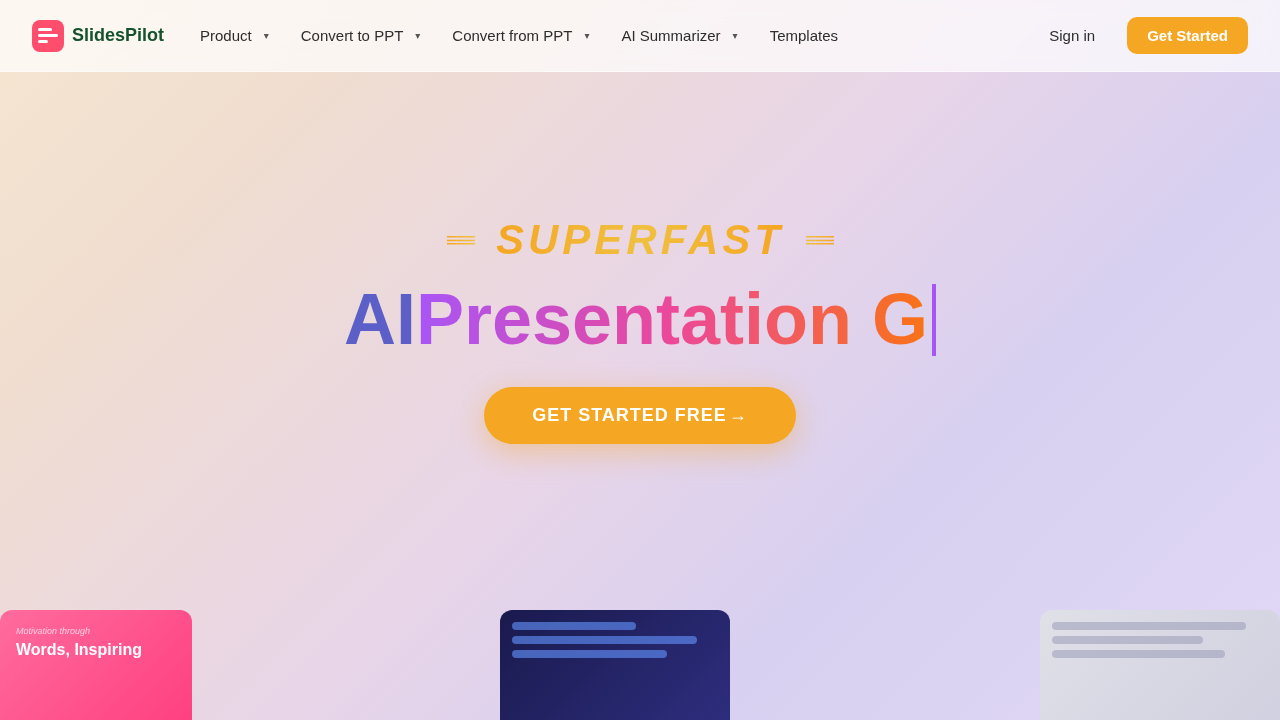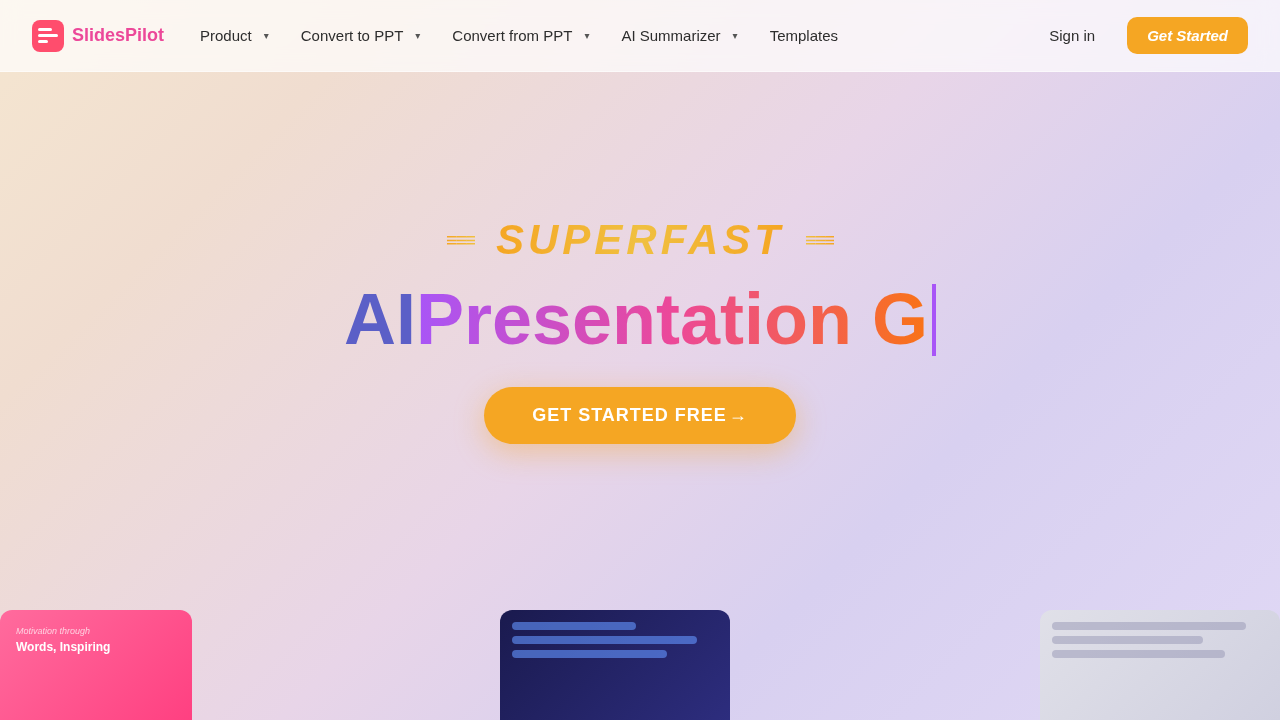--- a/index.html
+++ b/index.html
@@ -42,21 +42,21 @@
     }
 
     .logo-icon {
       width: 32px;
       height: 32px;
     }
 
     .logo-text {
       font-size: 18px;
       font-weight: 700;
-      color: #ec4899;
+      color: #14532d;
     }
 
     .nav-item {
       display: flex;
       align-items: center;
       gap: 12px;
       padding: 8px 12px;
       font-size: 15px;
       font-weight: 500;
       color: #2d2d2d;
@@ -88,21 +88,20 @@
     .get-started-btn {
       padding: 10px 20px;
       background: #f5a623;
       color: white;
       font-size: 15px;
       font-weight: 600;
       border-radius: 10px;
       border: none;
       cursor: pointer;
       margin-left: 8px;
-      font-style: italic;
     }
 
     
     .hero {
       padding-top: 40px;
       display: flex;
       flex-direction: column;
       align-items: center;
       justify-content: center;
       min-height: 620px;
@@ -256,21 +255,21 @@
     }
 
     .pink-card-title {
       font-size: 9px;
       color: rgba(255,255,255,0.7);
       font-style: italic;
       margin-bottom: 4px;
     }
 
     .pink-card-main {
-      font-size: 12px;
+      font-size: 16px;
       color: white;
       font-weight: 700;
       line-height: 1.3;
     }
 
     
     .dark-card-content {
       padding: 12px;
       display: flex;
       flex-direction: column;

